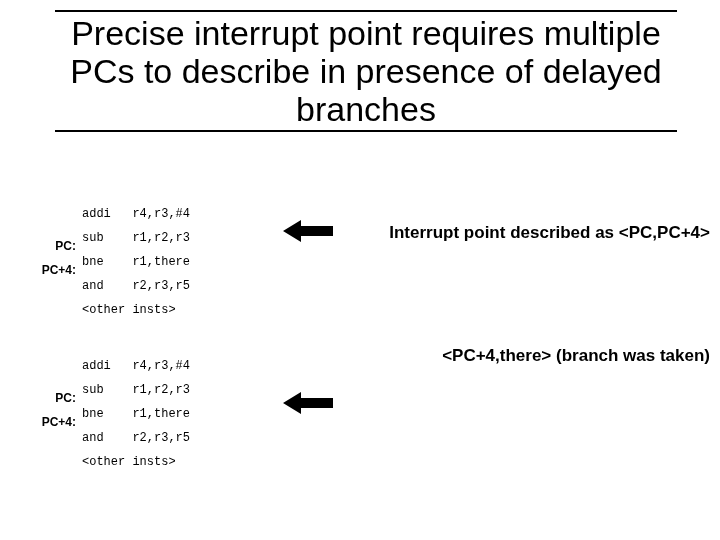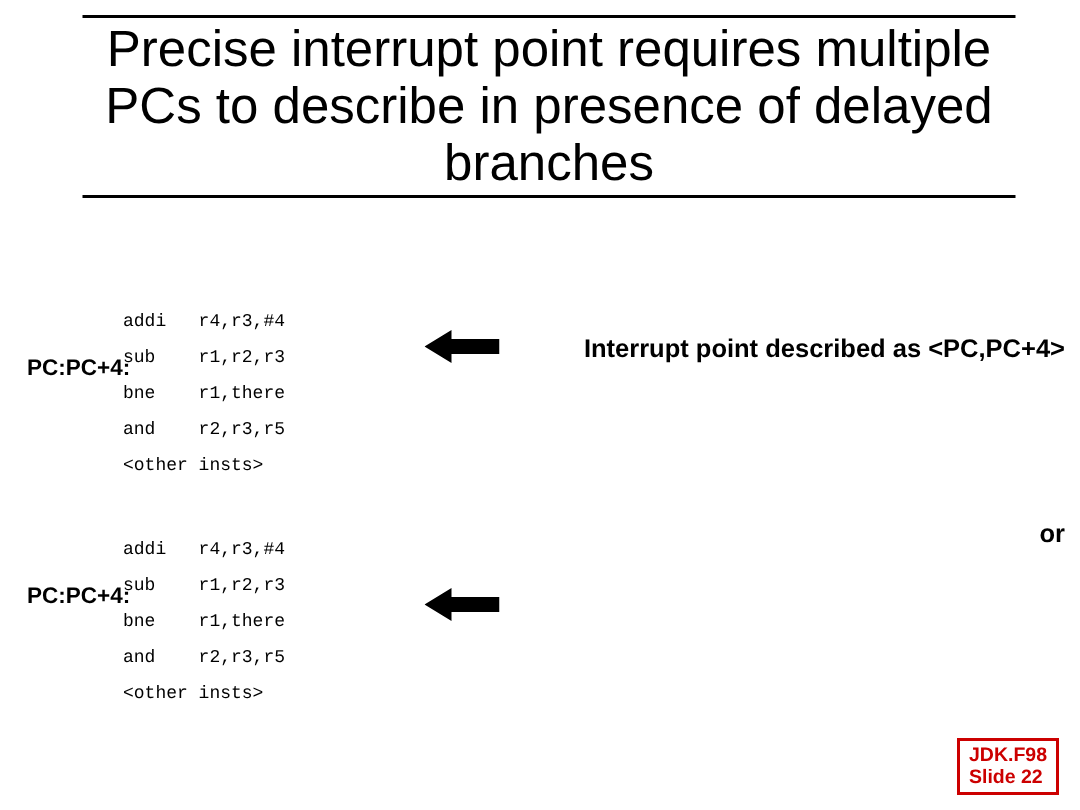--- a/index.html
+++ b/index.html
@@ -32,23 +32,23 @@
     padding: 2px 6px;
   }
   .code-group {
     position: absolute;
     left: 18px;
     display: flex;
     align-items: center;
   }
   .pc-labels {
     display: flex;
-    flex-direction: row;
+    flex-direction: column;
     font-weight: bold;
-    font-size: 15px;
+    font-size: 12px;
     line-height: 24px;
     text-align: right;
     margin-right: 6px;
     width: 58px;
   }
   .pc-labels span {
     height: 24px;
   }
   .code {
     font-family: "Courier New", Courier, monospace;
@@ -122,21 +122,17 @@
 and    r2,r3,r5
 &lt;other insts&gt;</div>
   </div>
 
   <svg class="arrow" style="left:283px; top:390px;" width="50" height="26">
     <polygon points="0,13 18,2 18,8 50,8 50,18 18,18 18,24" fill="#000"></polygon>
   </svg>
 
   <div class="desc" style="left:340px; top:335px; width:370px;">
     <div style="height:10px;"></div>
-    <div>or</div>
+    <div>&lt;PC+4,there&gt; (branch was taken)</div>
   </div>
 
-  <div class="footer">
-    <div>JDK.F98</div>
-    <div>Slide 22</div>
-  </div>
 
 </div>
 
 </body></html>

